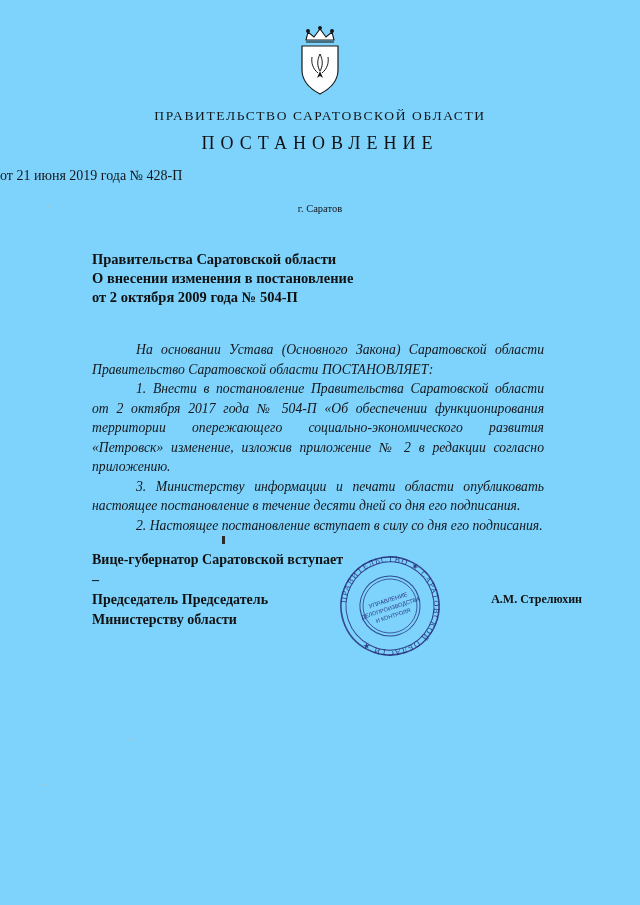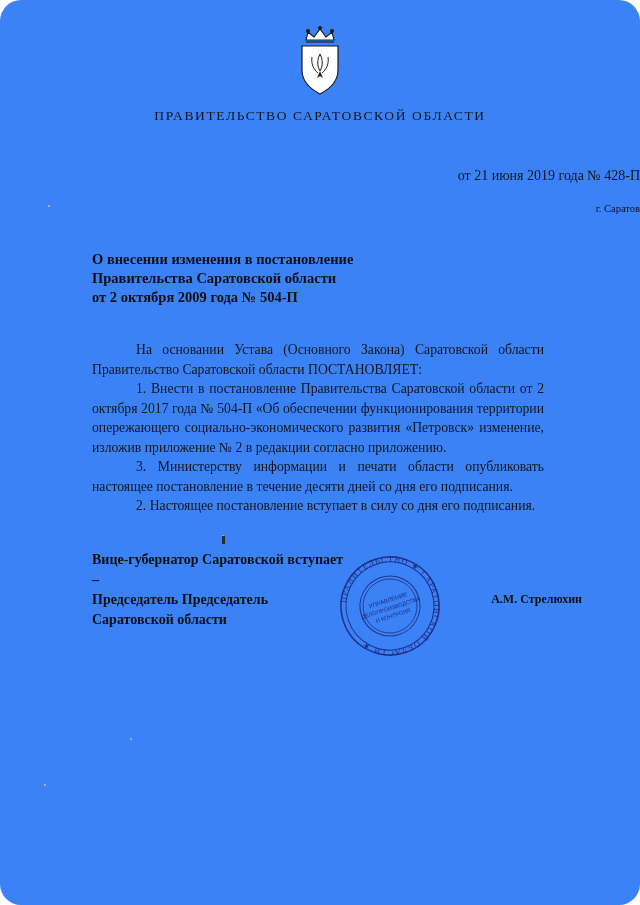--- a/index.html
+++ b/index.html
@@ -12,22 +12,21 @@
     background: #ffffff;
     font-family: "Liberation Serif", serif;
     color: #1a1a1a;
     position: relative;
     overflow: hidden;
   }
   .page {
     position: relative;
     width: 640px;
     height: 905px;
-    background: #3b82f6;
-    border-radius: 21px;
+    background: #7dd3fc;
   }
   
   .speck {
     position: absolute;
     width: 2px;
     height: 2px;
     background: #bdbdbd;
     border-radius: 50%;
   }
   .emblem {
@@ -57,29 +56,29 @@
     text-align: center;
     font-size: 18px;
     letter-spacing: 6px;
     font-weight: 400;
     color: #111;
   }
   .doc-date {
     position: absolute;
     left: 0; right: 0;
     top: 168px;
-    text-align: right;
+    text-align: left;
     font-size: 14px;
     color: #14161a;
   }
   .doc-city {
     position: absolute;
     left: 0; right: 0;
     top: 203px;
-    text-align: right;
+    text-align: center;
     font-size: 10.5px;
     color: #14161a;
   }
   .title-block {
     position: absolute;
     left: 92px;
     top: 250px;
     width: 440px;
     font-size: 14.5px;
     font-weight: bold;
@@ -96,20 +95,21 @@
     font-size: 13.7px;
     line-height: 19.5px;
     text-align: justify;
     color: #14161a;
   }
   .body-block p {
     margin: 0;
     text-indent: 44px;
     text-align: justify;
     text-align-last: left;
+    font-style: italic;
   }
   .body-block p.justified-all {
     text-align: justify;
   }
 
   .sig-block {
     position: absolute;
     left: 92px;
     top: 550px;
     width: 260px;
@@ -165,44 +165,45 @@
 
       <path d="M30 30 C27 36 27 42 30 47 C33 42 33 36 30 30 Z" fill="none" stroke="#1a1a1a" stroke-width="1"></path>
       <path d="M22 33 C21 39 23 45 28 49" fill="none" stroke="#1a1a1a" stroke-width="1"></path>
       <path d="M38 33 C39 39 37 45 32 49" fill="none" stroke="#1a1a1a" stroke-width="1"></path>
       <path d="M30 47 L27 54 L30 52 L33 54 Z" fill="#1a1a1a" stroke="none"></path>
     </svg>
   </div>
 
   <div class="org-line">ПРАВИТЕЛЬСТВО  САРАТОВСКОЙ  ОБЛАСТИ</div>
 
+  <div class="doc-type">ПОСТАНОВЛЕНИЕ</div>
 
   <div class="doc-date">от 21 июня 2019 года № 428-П</div>
 
   <div class="doc-city">г. Саратов</div>
 
   <div class="title-block">
+    <div>Правительства Саратовской области</div>
     <div>О внесении изменения в постановление</div>
-    <div>Правительства Саратовской области</div>
     <div>от 2 октября 2009 года № 504-П</div>
   </div>
 
   <div class="body-block">
     <p class="justified-all">На  основании  Устава  (Основного  Закона)  Саратовской  области Правительство Саратовской области ПОСТАНОВЛЯЕТ:</p>
     <p class="justified-all">1. Внести  в  постановление  Правительства  Саратовской  области от 2 октября 2017 года № 504-П «Об обеспечении функционирования территории опережающего  социально-экономического  развития  «Петровск»  изменение, изложив приложение № 2 в редакции согласно приложению.</p>
     <p class="justified-all">3. Министерству информации и печати области опубликовать настоящее постановление в течение десяти дней со дня его подписания.</p>
     <p>2. Настоящее постановление вступает в силу со дня его подписания.</p>
   </div>
 
   <span class="ink-dot" style="left:222px; top:536px; width:3px; height:8px;"></span>
 
   <div class="sig-block">
     <div>Вице-губернатор Саратовской вступает –</div>
     <div>Председатель Председатель</div>
-    <div>Саратовской области</div>
+    <div>Министерству области</div>
   </div>
 
   <div class="sig-name">А.М. Стрелюхин</div>
 
   <div class="stamp">
     <svg width="112" height="112" viewBox="0 0 112 112">
       <defs>
         <path id="stampArc" d="M 56,56 m -44,0 a 44,44 0 1,1 88,0 a 44,44 0 1,1 -88,0"></path>
       </defs>
       <g transform="rotate(-18 56 56)" fill="none" stroke="#1a1a6b" stroke-opacity="0.75">

